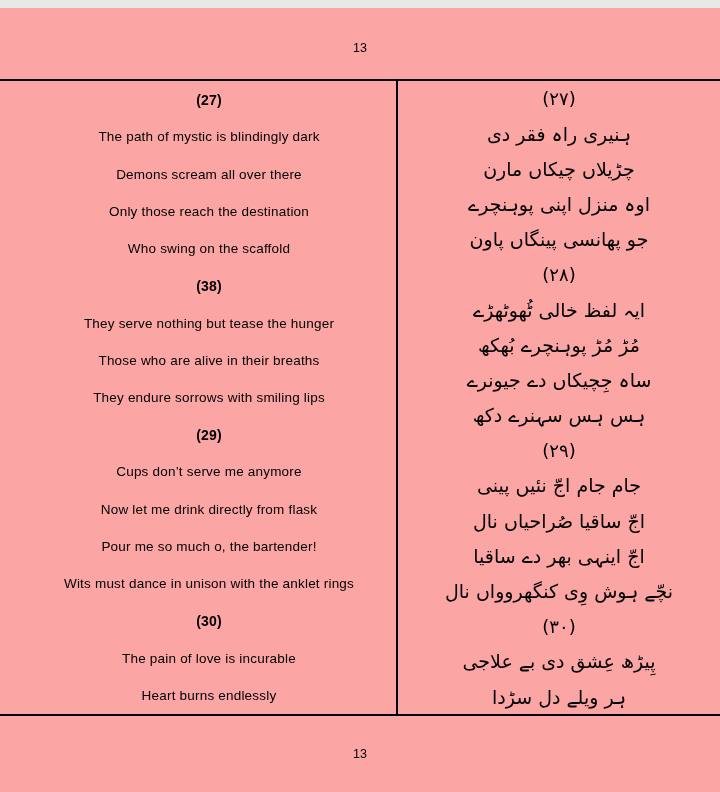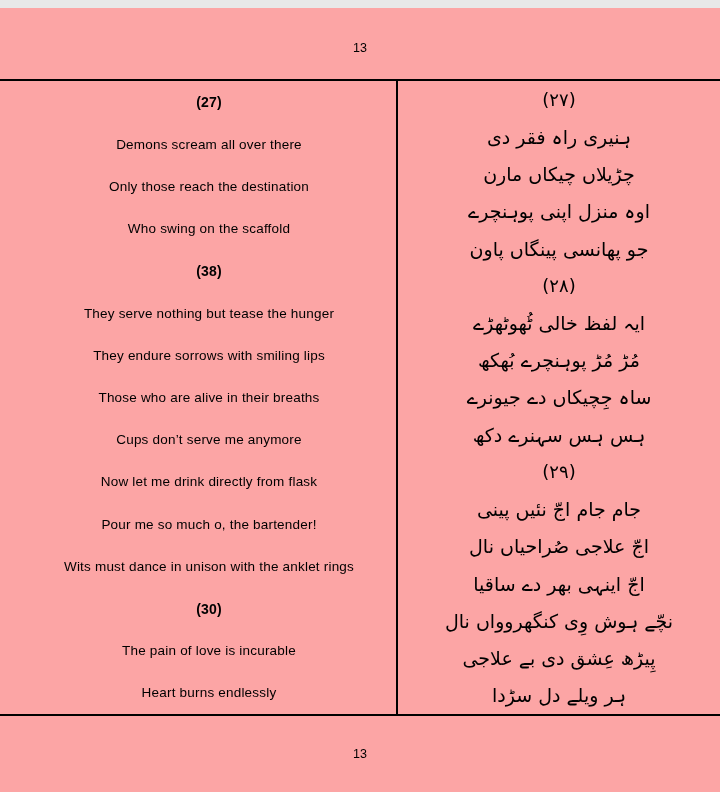--- a/index.html
+++ b/index.html
@@ -72,29 +72,31 @@
 <body>
 
 <div class="sheet">
 
   <div class="page-number top">13</div>
 
   <div class="poem-table">
 
     <div class="col english-col">
       <div class="row header-row">(27)</div>
+      <div class="row verse">The path of mystic is blindingly dark</div>
       <div class="row verse">Demons scream all over there</div>
       <div class="row verse">Only those reach the destination</div>
       <div class="row verse">Who swing on the scaffold</div>
 
       <div class="row header-row">(38)</div>
       <div class="row verse">They serve nothing but tease the hunger</div>
+      <div class="row verse">Those who are alive in their breaths</div>
       <div class="row verse">They endure sorrows with smiling lips</div>
-      <div class="row verse">Those who are alive in their breaths</div>
 
+      <div class="row header-row">(29)</div>
       <div class="row verse">Cups don’t serve me anymore</div>
       <div class="row verse">Now let me drink directly from flask</div>
       <div class="row verse">Pour me so much o, the bartender!</div>
       <div class="row verse">Wits must dance in unison with the anklet rings</div>
 
       <div class="row header-row">(30)</div>
       <div class="row verse">The pain of love is incurable</div>
       <div class="row verse">Heart burns endlessly</div>
     </div>
 
@@ -106,24 +108,25 @@
       <div class="row verse">جو پھانسی پینگاں پاون</div>
 
       <div class="row header-row">(۲۸)</div>
       <div class="row verse">ایہ لفظ خالی ٹُھوٹھڑے</div>
       <div class="row verse">مُڑ مُڑ پوہنچرے بُھکھ</div>
       <div class="row verse">ساہ جِچیکاں دے جیونرے</div>
       <div class="row verse">ہس ہس سہنرے دکھ</div>
 
       <div class="row header-row">(۲۹)</div>
       <div class="row verse">جام جام اجّ نئیں پینی</div>
-      <div class="row verse">اجّ علاجی صُراحیاں نال</div>
+      <div class="row verse">اجّ ساقیا صُراحیاں نال</div>
       <div class="row verse">اجّ اینہی بھر دے ساقیا</div>
       <div class="row verse">نچّے ہوش وِی کنگھروواں نال</div>
 
+      <div class="row header-row">(۳۰)</div>
       <div class="row verse">پِیڑھ عِشق دی بے علاجی</div>
       <div class="row verse">ہر ویلے دل سڑدا</div>
     </div>
 
   </div>
 
   <div class="page-number bottom">13</div>
 
 </div>
 

